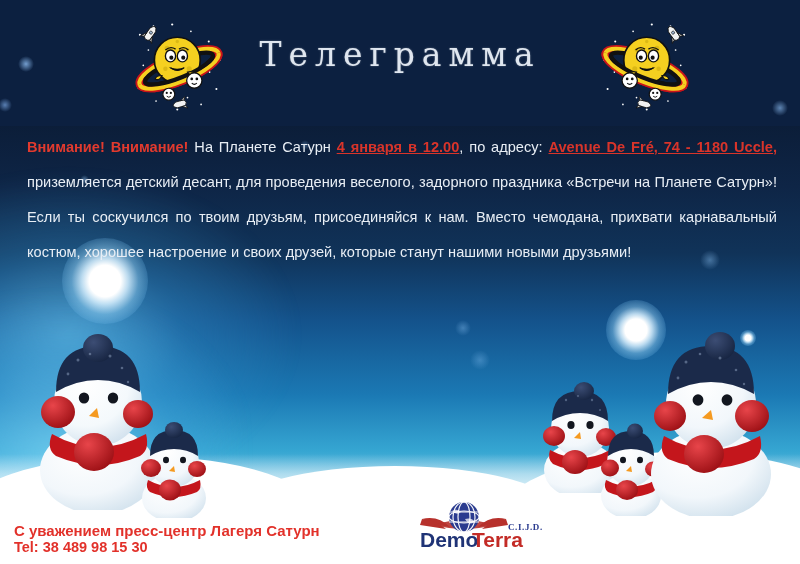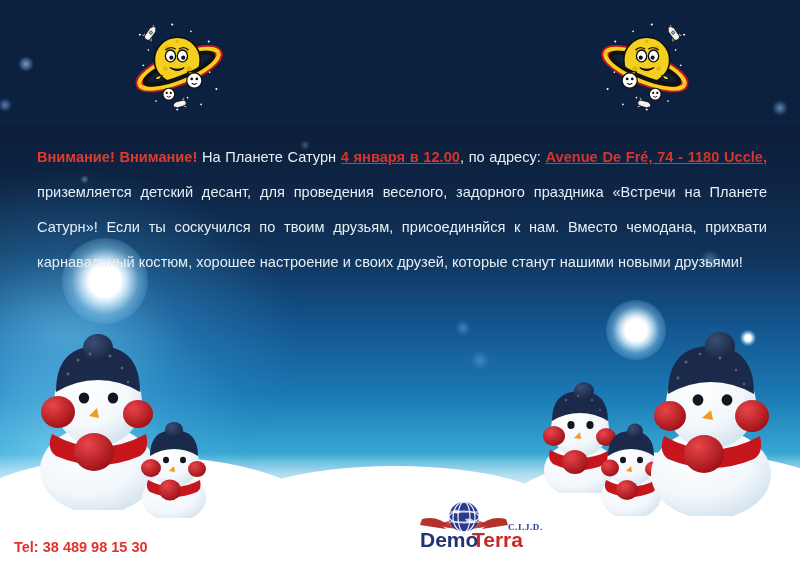--- a/index.html
+++ b/index.html
@@ -72,21 +72,21 @@
     color:#e8eef5;
     text-align:justify;
     text-justify:inter-word;
   }
   .body-copy .em{
     color:#e23a2e;font-weight:bold;
   }
   .body-copy .emu{
     color:#d9342a;font-weight:bold;text-decoration:underline;
   }
-  .body-copy p{margin:13px;}
+  .body-copy p{margin:3px;}
 
   
   .snowfield{
     position:absolute;left:0;bottom:0;width:800px;height:110px;
     background:linear-gradient(to bottom, rgba(255,255,255,0) 0%, rgba(238,248,253,.55) 18%, #ffffff 48%, #ffffff 100%);
   }
   .drift{
     position:absolute;border-radius:50% 50% 0 0 / 100% 100% 0 0;
     background:#fff;
   }
@@ -281,20 +281,21 @@
           <circle cx="2.4" cy="-1.5" r="1.3" fill="#111"></circle>
         <path d="M-2.4 2.4 q2.4 2.4 4.8 0" fill="none" stroke="#111" stroke-width="1.1"></path>
       </g>
       <g transform="translate(58,108) rotate(-105)">
         <path d="M0 0 q3.5 -8 7 0 l0 10 q-3.5 3.5 -7 0 z" fill="#f2f2f2" stroke="#111" stroke-width=".9"></path>
         <path d="M0 6 l-3.5 6 l3.5 -1.6 z M7 6 l3.5 6 l-3.5 -1.6 z" fill="#f2f2f2" stroke="#111" stroke-width=".9"></path>
       </g>
     </svg>
   </div>
 
+  <div class="title">Телеграмма</div>
 
   <div class="body-copy">
     <p>
       <span class="em">Внимание!  Внимание!</span><span> На Планете Сатурн </span><span class="emu">4 января в 12.00</span><span>, по адресу: </span><span class="emu">Avenue De Fré, 74 - 1180 Uccle,</span><span> приземляется  детский десант, для проведения веселого, задорного праздника «Встречи на Планете Сатурн»! Если ты соскучился по твоим друзьям, присоединяйся к нам. Вместо чемодана, прихвати карнавальный костюм, хорошее настроение и своих друзей, которые станут  нашими новыми друзьями!</span>
     </p>
   </div>
 
   <div class="snowfield"></div>
   <div class="drift" style="left:-40px;bottom:48px;width:360px;height:60px;"></div>
   <div class="drift" style="left:230px;bottom:52px;width:330px;height:46px;"></div>
@@ -485,20 +486,21 @@
       <ellipse cx="124" cy="86" rx="17" ry="16" fill="url(#redRL)"></ellipse>
       <ellipse cx="70" cy="70" rx="5.4" ry="5.8" fill="#12161f"></ellipse>
       <ellipse cx="99" cy="70" rx="5.4" ry="5.8" fill="#12161f"></ellipse>
       <path d="M83 80 l-9 8 l11 2 z" fill="#f59a20"></path>
       <path d="M36 106 q47 27 96 0 q4 17 -6 23 q-43 18 -86 0 q-10 -7 -4 -23z" fill="#c4161c"></path>
       <ellipse cx="76" cy="124" rx="20" ry="19" fill="url(#redRL)"></ellipse>
     </svg>
   </div>
 
   <div class="footer-text">
+    <div class="l1">С уважением пресс-центр Лагеря Сатурн</div>
     <div>Tel: 38 489 98 15 30</div>
   </div>
 
   <div class="logo">
     <svg viewBox="0 0 140 54" xmlns="http://www.w3.org/2000/svg">
 
       <path d="M2 22 q16 -4 28 8 q-14 -2 -28 -8z" fill="#b7312c"></path>
       <path d="M2 22 q14 1 24 10 l-26 -4z" fill="#b7312c"></path>
       <path d="M86 22 q-16 -4 -28 8 q14 -2 28 -8z" fill="#b7312c"></path>
       <path d="M86 22 q-14 1 -24 10 l26 -4z" fill="#b7312c"></path>

